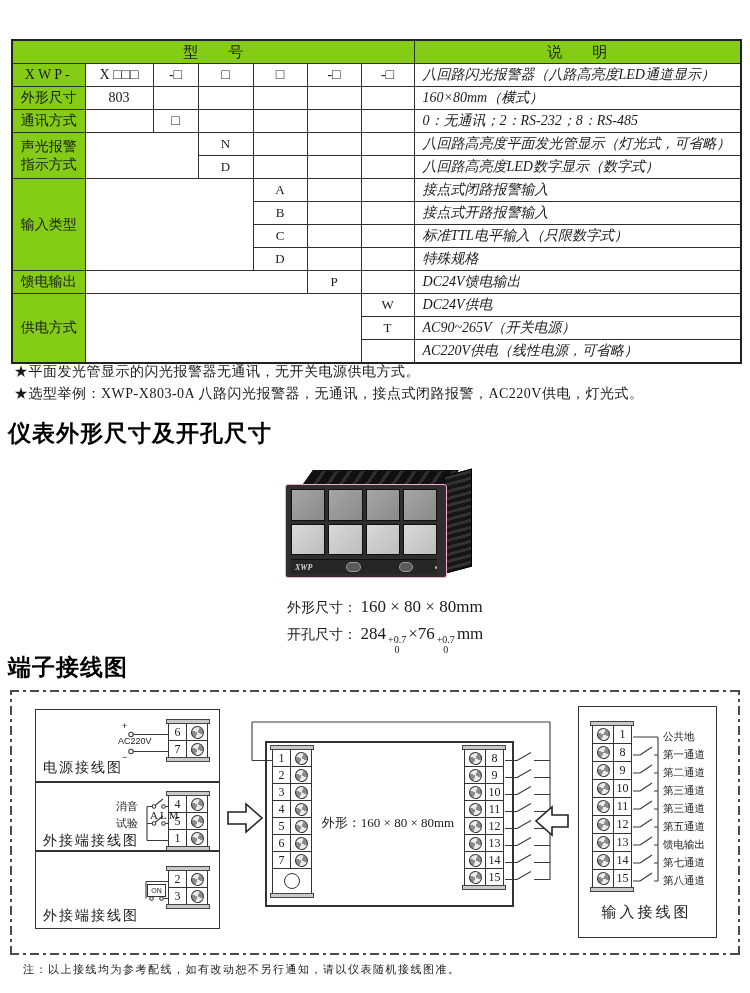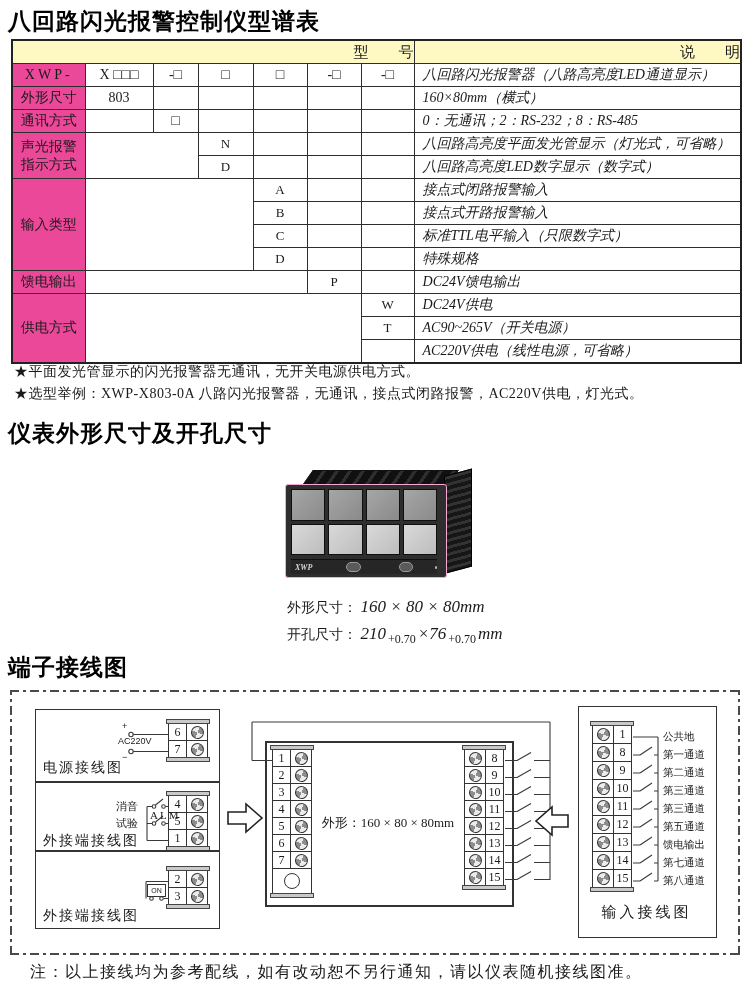--- a/index.html
+++ b/index.html
@@ -5,22 +5,22 @@
   html,body{margin:0;padding:0;background:#fff;}
   #page{position:relative;width:750px;height:993px;background:#fff;overflow:hidden;
         font-family:"Liberation Serif","DejaVu Serif",serif;color:#1a1a1a;}
   .h1{position:absolute;left:8px;font-family:"Liberation Sans","DejaVu Sans",sans-serif;
       font-weight:bold;font-size:23px;letter-spacing:1px;color:#000;}
   
   #model-table{position:absolute;left:11px;top:39px;width:731px;border-collapse:collapse;
       table-layout:fixed;border:2px solid #222;}
   #model-table td{border:1px solid #2e2e2e;height:22px;padding:0;text-align:center;
       font-size:14px;overflow:hidden;white-space:nowrap;}
-  #model-table td.hdr{background:#fef9c3;font-size:15px;text-align:right;}
-  #model-table td.rowh{background:#ec4899;}
+  #model-table td.hdr{background:#84cc16;font-size:15px;}
+  #model-table td.rowh{background:#84cc16;}
   #model-table td.desc{text-align:left;padding-left:8px;font-style:italic;}
   #model-table td.code{font-size:13px;}
   .lsp2{letter-spacing:3px;}
   .sq{font-size:12px;}
   
   .note{position:absolute;left:14px;font-size:14px;letter-spacing:0.5px;white-space:nowrap;}
   
   #device{position:absolute;left:285px;top:468px;width:190px;height:110px;}
   #device .topface{position:absolute;left:16px;top:2px;width:144px;height:15px;background:#2e2e2e;
       transform:skewX(-35deg);transform-origin:bottom left;border:1px solid #111;
@@ -36,23 +36,23 @@
   #device .wb{background:linear-gradient(135deg,#d9d9d9,#bdbdbd);border:1px solid #0f0f0f;}
   #device .bbar{position:absolute;left:5px;bottom:3px;width:146px;height:14px;display:flex;
       align-items:center;background:#262626;border-top:1px solid #0f0f0f;}
   #device .brand{font-size:8px;font-style:italic;font-weight:bold;color:#d5d5d5;margin-left:4px;}
   #device .pill{width:22px;height:8px;border:1px solid #9a9a9a;border-radius:5px;background:#5a5a5a;}
   #device .p1{margin-left:34px;} #device .p2{margin-left:38px;}
   #device .dot{width:3px;height:3px;border-radius:50%;background:#bbb;margin-left:22px;}
   
   #dims{position:absolute;left:287px;top:597px;font-size:14px;}
   #dims .row{height:27px;white-space:nowrap;}
-  #dims .val{font-size:17px;font-style:italic;}
-  .tol{display:inline-flex;flex-direction:row;justify-content:space-between;height:17px;
-       font-size:12px;line-height:1;vertical-align:-4px;margin:0 2px;align-items:center;}
+  #dims .val{font-size:17px;}
+  .tol{display:inline-flex;flex-direction:column;justify-content:space-between;height:17px;
+       font-size:10px;line-height:1;vertical-align:-4px;margin:0 2px;align-items:center;}
   
   .hdash{position:absolute;height:2px;background:repeating-linear-gradient(90deg,#4a4a4a 0 9px,transparent 9px 13px,#4a4a4a 13px 16px,transparent 16px 20px);}
   .vdash{position:absolute;width:2px;background:repeating-linear-gradient(0deg,#4a4a4a 0 9px,transparent 9px 13px,#4a4a4a 13px 16px,transparent 16px 20px);}
   .wbox{position:absolute;border:1px solid #333;background:transparent;}
   .wlabel{position:absolute;font-size:14px;letter-spacing:2px;white-space:nowrap;}
   .slabel{position:absolute;font-size:11px;white-space:nowrap;}
   
   .tblock{position:absolute;border:1px solid #333;background:#fff;}
   .tblock::before,.tblock::after{content:"";position:absolute;left:-3px;right:-3px;height:3px;
       background:#c9c9c9;border:1px solid #444;}
@@ -66,28 +66,27 @@
   .tscrew{width:20px;display:flex;align-items:center;justify-content:center;background:#fff;}
   .screw{width:11px;height:11px;border:1px solid #333;border-radius:50%;display:block;
       background:conic-gradient(#8d8d8d 0 90deg,#ececec 90deg 180deg,#8d8d8d 180deg 270deg,#ececec 270deg 360deg);
       transform:rotate(20deg);}
   .tcircle{height:24px;display:flex;align-items:center;justify-content:center;}
   .ring{width:14px;height:14px;border:1.5px solid #333;border-radius:50%;display:block;}
   .onbox{position:absolute;left:147px;top:884px;width:17px;height:11px;border:1px solid #333;
       background:#fff;font-size:7px;text-align:center;line-height:11px;
       font-family:"Liberation Sans",sans-serif;}
   .chan{position:absolute;left:663px;font-size:10.5px;white-space:nowrap;}
-  #footnote{position:absolute;left:30px;top:962px;font-size:16px;letter-spacing:1.5px;white-space:nowrap;}
+  #footnote{position:absolute;left:23px;top:962px;font-size:11px;letter-spacing:1.5px;white-space:nowrap;}
 </style>
 </head>
 <body>
 
 <div id="page">
 
-  <div class="h1" style="top:6px;">八回路闪光报警控制仪型谱表</div>
 
   <table id="model-table">
     <colgroup>
         <col style="width:73px">
         <col style="width:68px">
         <col style="width:45px">
         <col style="width:55px">
         <col style="width:54px">
         <col style="width:54px">
         <col style="width:53px">
@@ -225,21 +224,21 @@
     </div>
   </div>
 
   <div id="dims">
     <div class="row">
       <span>外形尺寸：</span>
       <span class="val">160 × 80 × 80mm</span>
     </div>
     <div class="row">
       <span>开孔尺寸：</span>
-      <span class="val">210</span><span class="tol">
+      <span class="val">284</span><span class="tol">
           <span>+0.7</span>
           <span>0</span>
         </span><span class="val">×</span><span class="val">76</span><span class="tol">
           <span>+0.7</span>
           <span>0</span>
         </span><span class="val">mm</span>
     </div>
   </div>
 
   <div class="h1" style="top:652px;">端子接线图</div>

